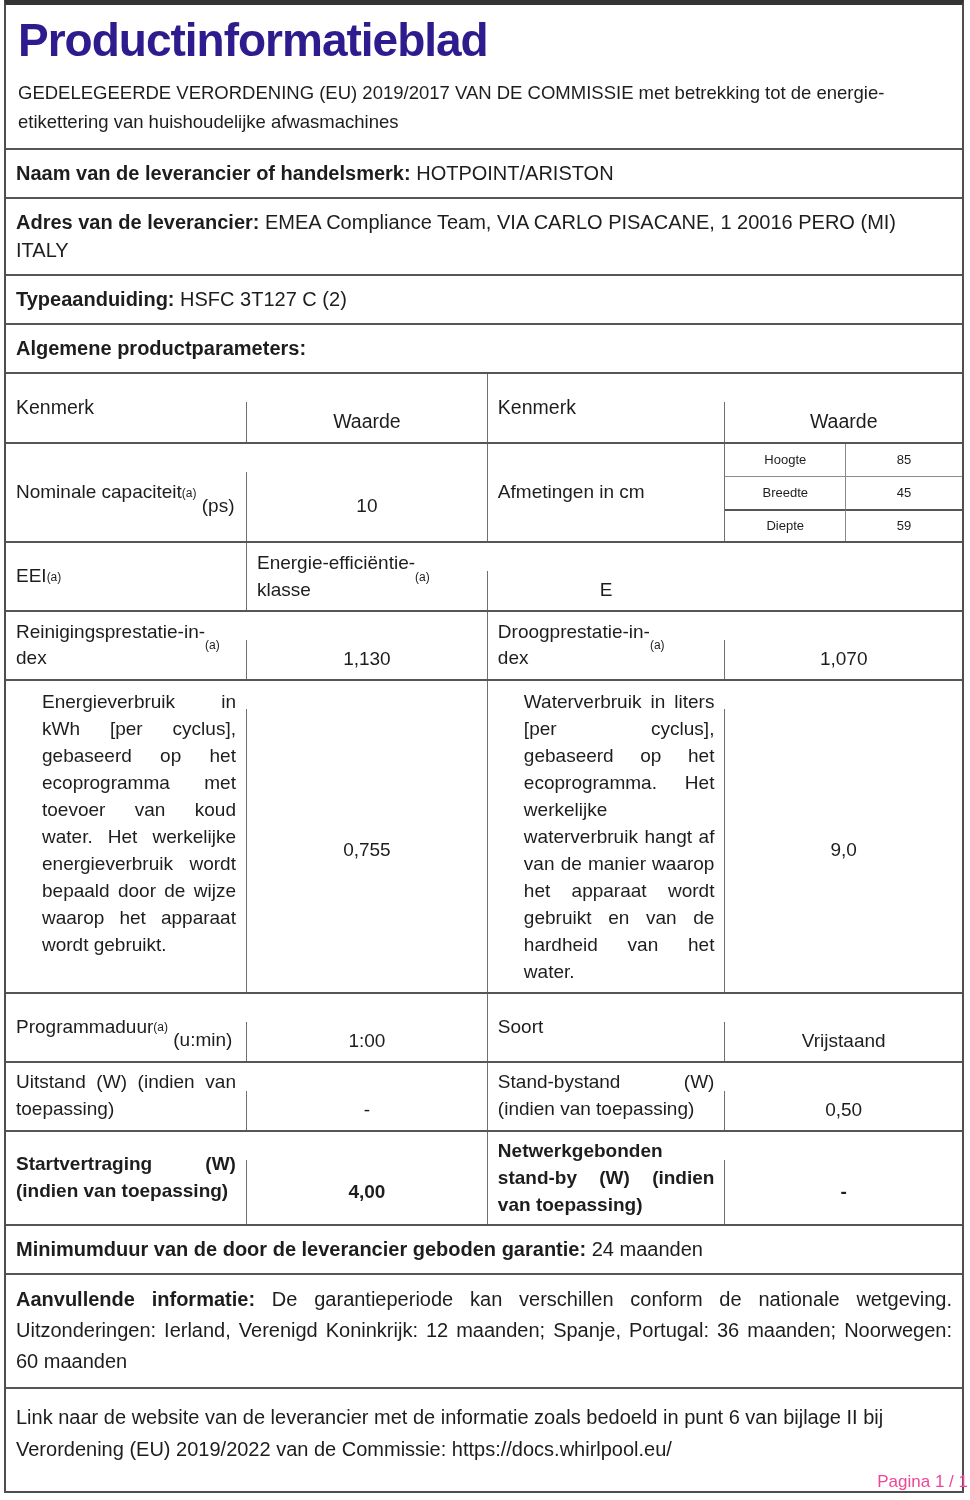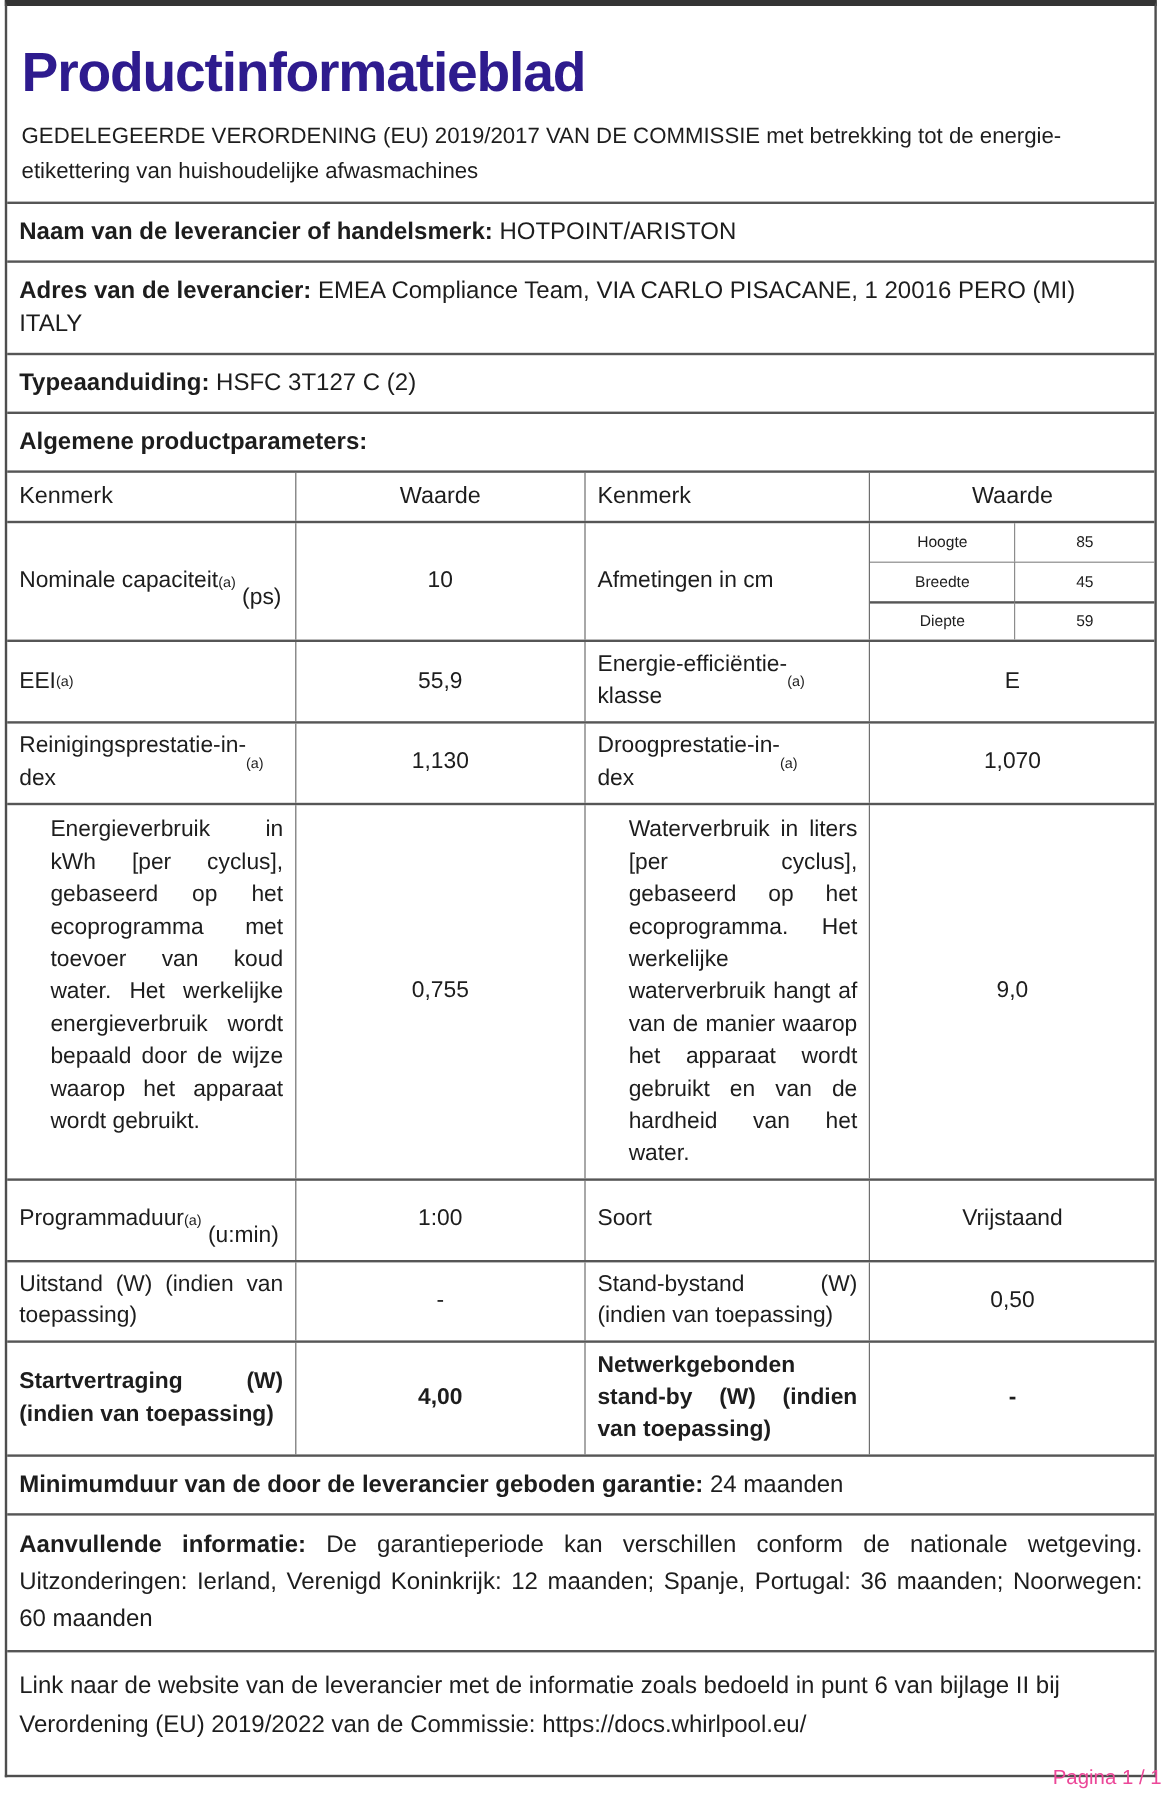--- a/index.html
+++ b/index.html
@@ -9,21 +9,21 @@
     font-family:"Liberation Sans", sans-serif;
     overflow:hidden;
   }
   .frame {
     margin:0 6px 0 4px;
     border:2px solid #4e4e4e;
     border-top:5px solid #343434;
     box-sizing:border-box;
   }
   
-  .head { padding:6px 12px 12px;margin-top:20px; }
+  .head { padding:6px 12px 12px; }
   .head h1 {
     margin:2px 0 12px; font-size:46px; font-weight:700;
     letter-spacing:-1px; color:#2e1b8e;
   }
   .head p { margin:0; font-size:18.5px; line-height:1.55; }
 
   
   .sect { border-top:2px solid #565656; }
   .inforow { padding:9px 10px 10px; font-size:20px; line-height:1.4; }
   .inforow b { font-weight:700; }
@@ -36,21 +36,21 @@
     align-items:stretch;
     box-sizing:border-box;
   }
   .trow + .trow { border-top:2px solid #565656; }
   .cell {
     display:flex; align-items:center;
     padding:6px 10px; font-size:19px; line-height:1.42;
     box-sizing:border-box;
   }
   .cell + .cell { border-left:1px solid #6f6f6f; }
-  .cell.v { justify-content:center; text-align:center; padding:6px 4px; }
+  .cell.v { justify-content:center; text-align:center; padding:6px 4px;margin-top:28px; }
   .cell.top { align-items:flex-start; padding-top:8px;padding-left:36px; }
   .prewrap { white-space:pre-wrap; }
   .th { font-size:19.5px; padding:4px 10px; }
   sup.supa { font-size:12px; line-height:0; }
 
   
   .cell.dims {
     padding:0; display:grid;
     grid-template-columns:50.6% 49.4%;
     grid-auto-rows:1fr;
@@ -115,21 +115,20 @@
         <div class="dv">85</div>
         <div class="dk bt1">Breedte</div>
         <div class="dv bt1">45</div>
         <div class="dk bt2">Diepte</div>
         <div class="dv bt2">59</div>
       </div>
     </div>
 
     <div class="trow" style="min-height:65px;">
       <div class="cell prewrap"><span>EEI</span><sup class="supa">(a)</sup></div>
-      <div class="cell v">55,9</div>
       <div class="cell prewrap"><span>Energie-efficiëntie-
 klasse</span><sup class="supa">(a)</sup></div>
       <div class="cell v">E</div>
     </div>
 
     <div class="trow" style="min-height:65px;">
       <div class="cell prewrap"><span>Reinigingsprestatie-in-
 dex</span><sup class="supa">(a)</sup></div>
       <div class="cell v">1,130</div>
       <div class="cell prewrap"><span>Droogprestatie-in-

